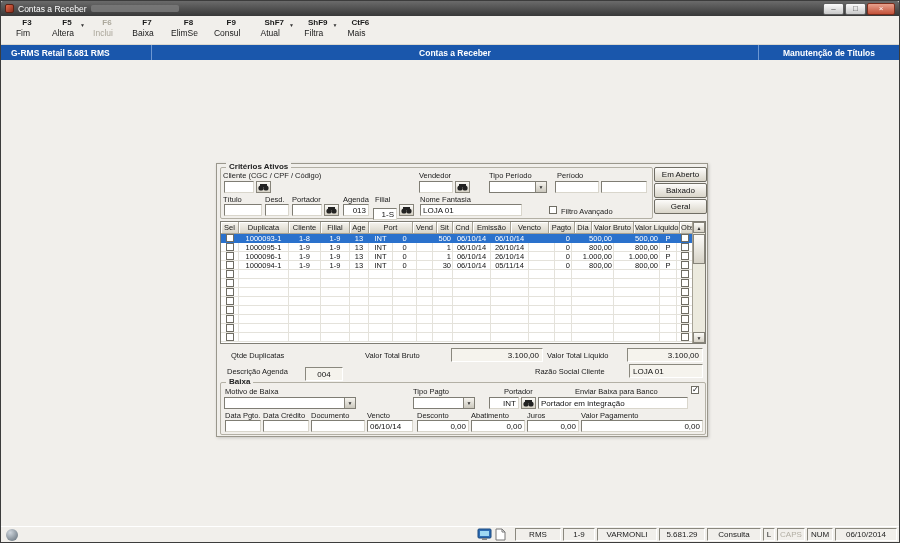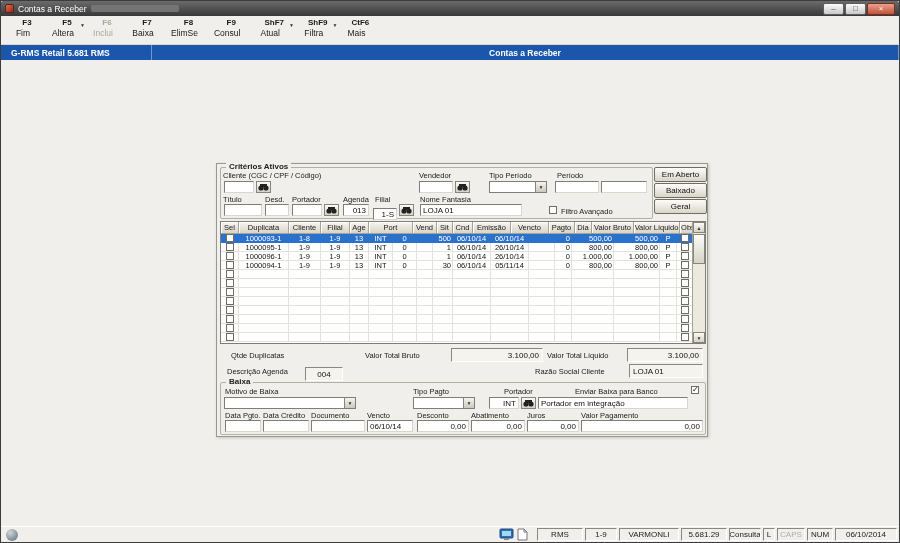--- a/index.html
+++ b/index.html
@@ -131,20 +131,21 @@
       </div>
       <div class="tb-item">
         <span class="tb-key">CtF6</span>
         <span class="tb-label">Mais</span>
       </div>
     </div>
 
   <div class="bluebar">
     <div class="bb-left">G-RMS Retail 5.681 RMS</div>
     <div class="bb-center">Contas a Receber</div>
+    <div class="bb-right">Manutenção de Títulos</div>
   </div>
 
   <div class="workspace">
     <div class="panel">
 
       <div class="groupbox" style="left:3px;top:3px;width:433px;height:52px">
         <span class="gb-title">Critérios Ativos</span>
 
         <span class="lbl" style="left:2px;top:3px">Cliente (CGC / CPF / Código)</span>
         <div class="tbx" style="left:3px;top:13px;width:30px"></div>
@@ -599,21 +600,21 @@
       <svg width="11" height="13" viewBox="0 0 11 13">
           <path d="M1 1 h6 l3 3 v8 h-9 z" fill="#fff" stroke="#777"></path>
           <path d="M7 1 v3 h3" fill="none" stroke="#777"></path>
         </svg>
     </span>
     <span style="display:flex;align-items:center">
         <div class="sb-cell" style="width: 46px;">RMS</div>
         <div class="sb-cell" style="width: 32px;">1-9</div>
         <div class="sb-cell" style="width: 60px;">VARMONLI</div>
         <div class="sb-cell" style="width: 46px;">5.681.29</div>
-        <div class="sb-cell" style="width: 32px;">Consulta</div>
+        <div class="sb-cell" style="width: 54px;">Consulta</div>
         <div class="sb-cell" style="width: 12px;">L</div>
         <div class="sb-cell dim" style="width: 28px;">CAPS</div>
         <div class="sb-cell" style="width: 26px;">NUM</div>
         <div class="sb-cell" style="width: 62px;">06/10/2014</div>
       </span>
   </div>
 
 </div>
 
 </body></html>

